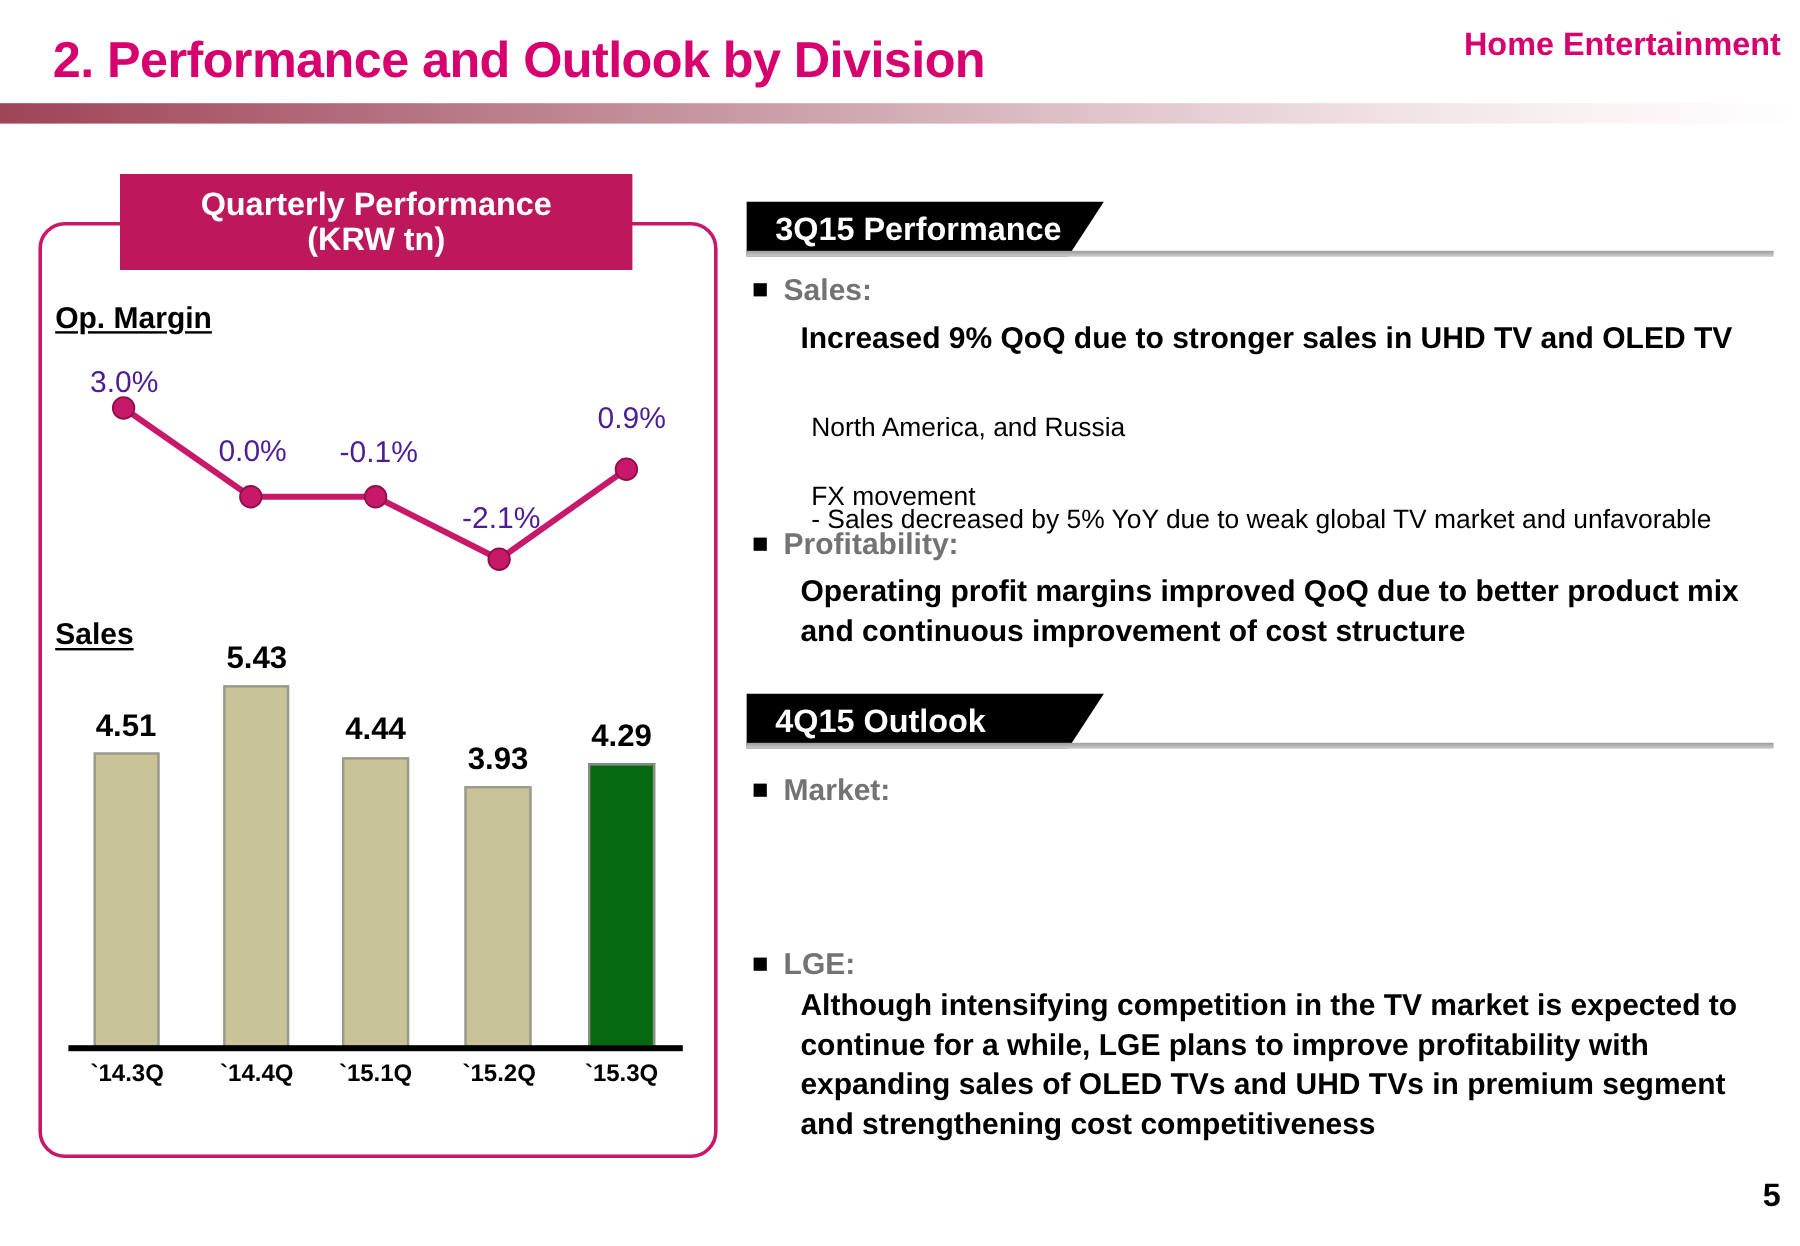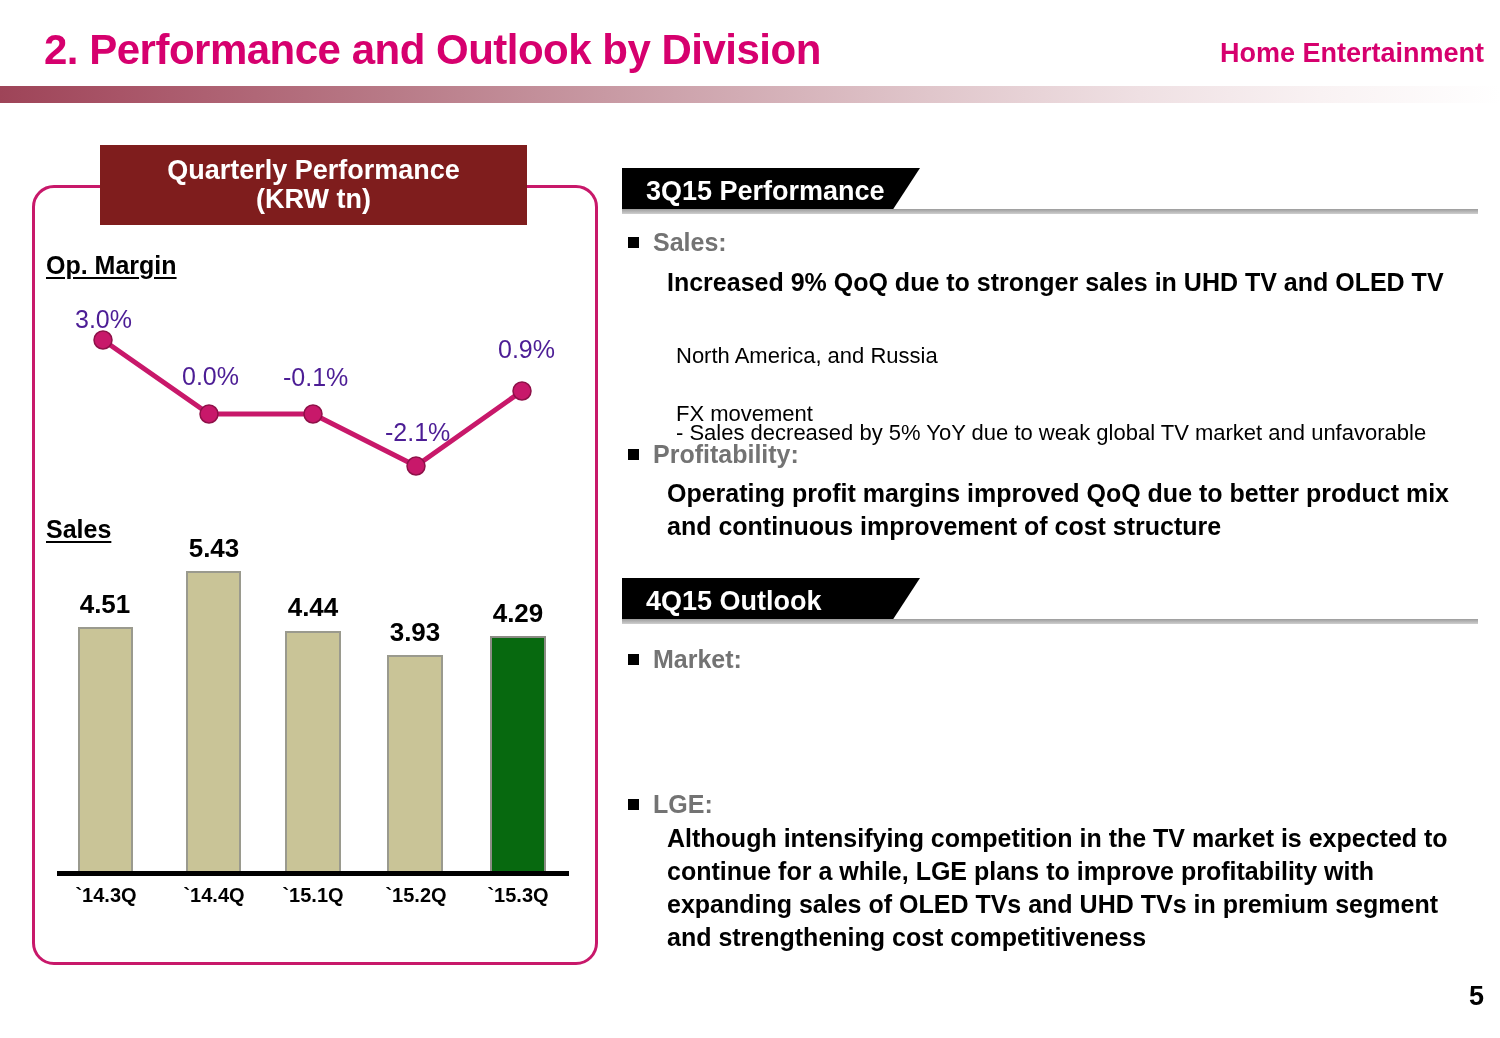--- a/index.html
+++ b/index.html
@@ -27,21 +27,21 @@
     top: 26px;
     font-size: 42px;
     font-weight: bold;
     color: #D6006E;
     letter-spacing: -0.5px;
     white-space: nowrap;
   }
   #division-label {
     position: absolute;
     right: 44px;
-    top: 38px;
+    top: 22px;
     font-size: 27px;
     font-weight: bold;
     color: #D6006E;
     white-space: nowrap;
   }
   #header-rule {
     position: absolute;
     left: 0;
     top: 86px;
     width: 1500px;
@@ -68,21 +68,21 @@
     border-radius: 22px;
     box-sizing: border-box;
     background: #ffffff;
   }
   #chart-banner {
     position: absolute;
     left: 100px;
     top: 145px;
     width: 427px;
     height: 80px;
-    background: #7f1d1d;
+    background: #be185d;
     color: #ffffff;
     display: flex;
     flex-direction: column;
     align-items: center;
     justify-content: center;
     line-height: 1.08;
   }
   #chart-banner .bt-line {
     font-size: 27px;
     font-weight: bold;

